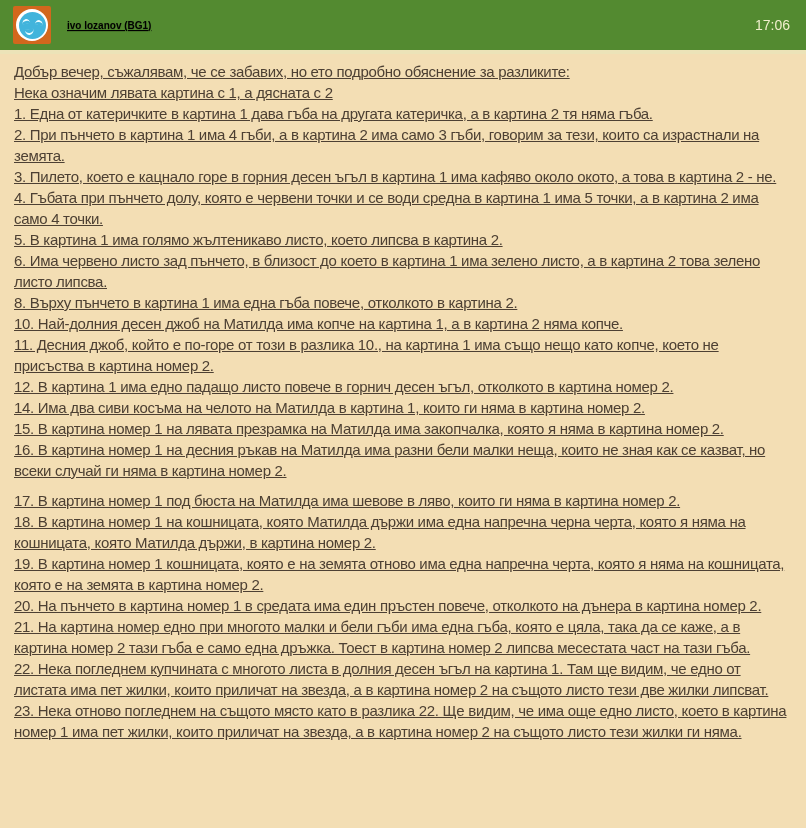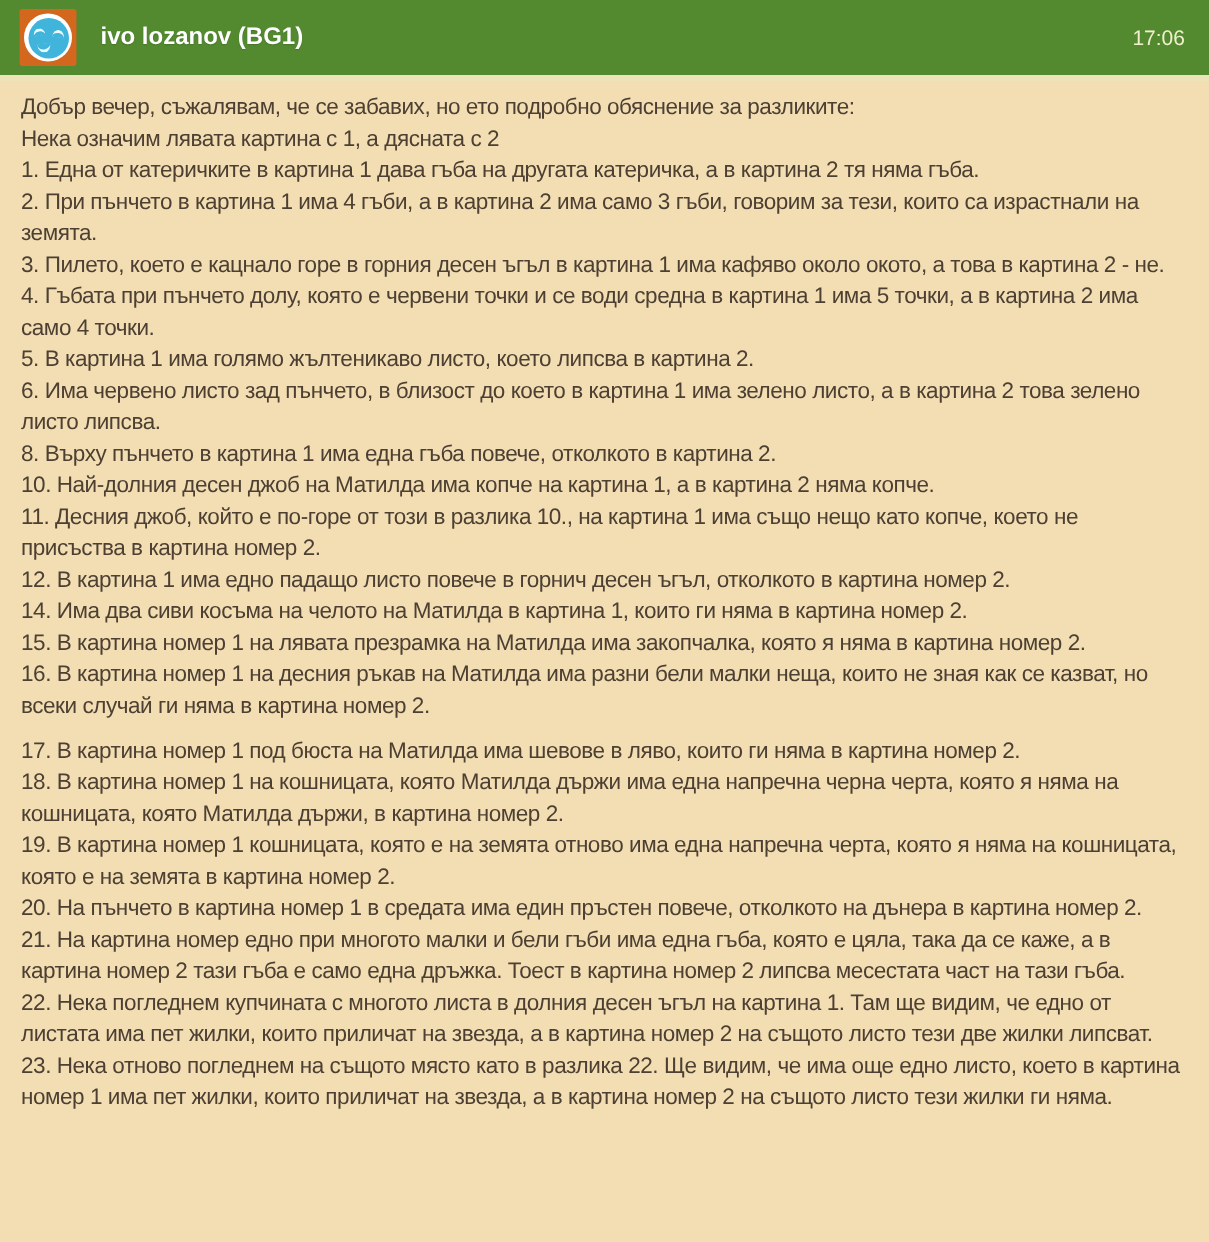--- a/index.html
+++ b/index.html
@@ -64,26 +64,27 @@
     width: 9px;
     height: 6px;
     left: 6px;
     bottom: 4px;
     border-bottom: 2px solid #eafcff;
     border-radius: 0 0 50% 50% / 0 0 100% 100%;
     transform: rotate(-8deg);
   }
 
   .username {
-    color: #ffffff;
+    color: #000000;
     font-weight: bold;
-    font-size: 16px;
+    font-size: 10px;
     margin-left: 16px;
     flex: 1 1 auto;
     text-shadow: 0 1px 1px rgba(0,0,0,0.15);
+    text-decoration: underline;
   }
   .timestamp {
     color: #f1efcd;
     font-size: 14px;
     flex: 0 0 auto;
     text-align: center;
   }
 
   .divider {
     height: 4px;
@@ -92,20 +93,21 @@
   }
 
   .body {
     flex: 1 1 auto;
     padding: 7px 14px 10px 14px;
     color: #4d4033;
     font-size: 15px;
     line-height: 21px;
     letter-spacing: -0.3px;
     overflow: hidden;
+    text-decoration: underline;
   }
   .para2 { margin-top: 9px; }
 </style>
 </head>
 <body>
 
 <div class="app">
 
   <header class="header">
     <div class="avatar">

